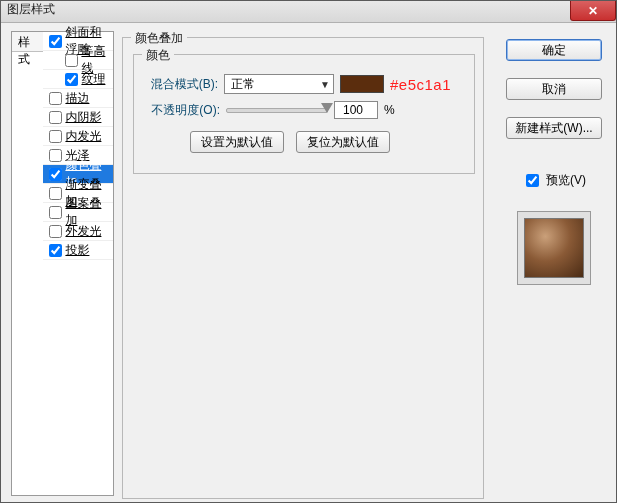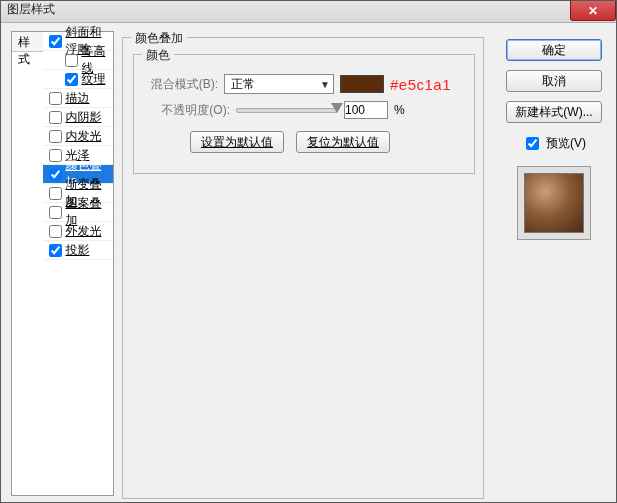--- a/index.html
+++ b/index.html
@@ -99,21 +99,21 @@
   }
   .outer-group { left:0; top:6px; width: 362px; height: 462px; }
   .inner-group { left:10px; top:16px; width: 342px; height: 120px; }
   .row {
     display: flex;
     align-items: center;
     gap: 6px;
     position: absolute;
     height: 22px;
   }
-  .lbl { text-align: right; color: #737373; }
+  .lbl { text-align: right; color: #0c4a6e; }
   .combo {
     width: 110px; height: 20px;
     border: 1px solid #888;
     background: #fff;
     display:flex; align-items:center; justify-content:space-between;
     padding: 0 3px 0 6px;
   }
   .combo .arrow { font-size:10px; color:#333; }
   .swatch {
     width: 44px; height: 18px;
@@ -133,54 +133,54 @@
     right: -6px; top: -6px;
     width: 0; height: 0;
     border-left: 6px solid transparent;
     border-right: 6px solid transparent;
     border-top: 10px solid #888;
   }
   .numfield {
     width: 44px; height: 18px;
     border: 1px solid #888;
     background:#fff;
-    padding: 1px 0;
+    padding: 1px 8px;
     font-size: 12px;
   }
   .btn {
     height: 22px;
     border: 1px solid #8a8a8a;
     background: linear-gradient(#fdfdfd,#e6e6e6);
     border-radius: 3px;
     padding: 0 10px;
     display:flex; align-items:center; justify-content:center;
     font-size:12px;
     min-width: 88px;
   }
   .btn-row {
     position:absolute;
-    display:flex; gap:12px;text-decoration:underline;
+    display:flex; gap:12px;
   }
   
   .rightcol {
     width: 104px;
     position: relative;
     padding-top: 8px;
-    display:flex; flex-direction:column; align-items:center; gap:9px;
+    display:flex; flex-direction:column; align-items:center; gap:17px;
   }
   .rbtn {
     width: 96px; height: 22px;
     border: 1px solid #8a8a8a;
     background: linear-gradient(#fdfdfd,#e6e6e6);
     border-radius: 3px;
     display:flex; align-items:center; justify-content:center;
     font-size:12px;
   }
   .rbtn.default { border: 1px solid #3b74c4; box-shadow: 0 0 0 1px #8fb7ec inset; }
-  .preview-row { display:flex; align-items:center; gap:4px; margin-top:2px;}
+  .preview-row { display:flex; align-items:center; gap:4px; margin-top:15px;}
   .preview-box {
     margin-top:4px;
     width: 74px; height:74px;
     border:1px solid #999;
     background:#e0e0e0;
     display:flex; align-items:center; justify-content:center;
   }
   .preview-inner {
     width:60px; height:60px;
     background: radial-gradient(circle at 35% 30%, #caa07a 0%, #8a5a36 45%, #4a2b14 100%);
@@ -264,21 +264,21 @@
           <div class="row" style="left:10px; top:18px;">
             <span class="lbl" style="width:74px">混合模式(B):</span>
             <div class="combo">
               <span>正常</span>
               <span class="arrow">▼</span>
             </div>
             <div class="swatch" style="background: rgb(91, 45, 13);"></div>
             <span class="annot">#e5c1a1</span>
           </div>
 
-          <div class="row" style="left:22px; top:44px;">
+          <div class="row" style="left:12px; top:44px;">
             <span class="lbl" style="width:74px">不透明度(O):</span>
             <div class="slider-track">
               <div class="slider-thumb"></div>
             </div>
             <input class="numfield" value="100" style="">
             <span>%</span>
           </div>
 
           <div class="btn-row" style="left:56px; top:76px;">
             <div class="btn">

